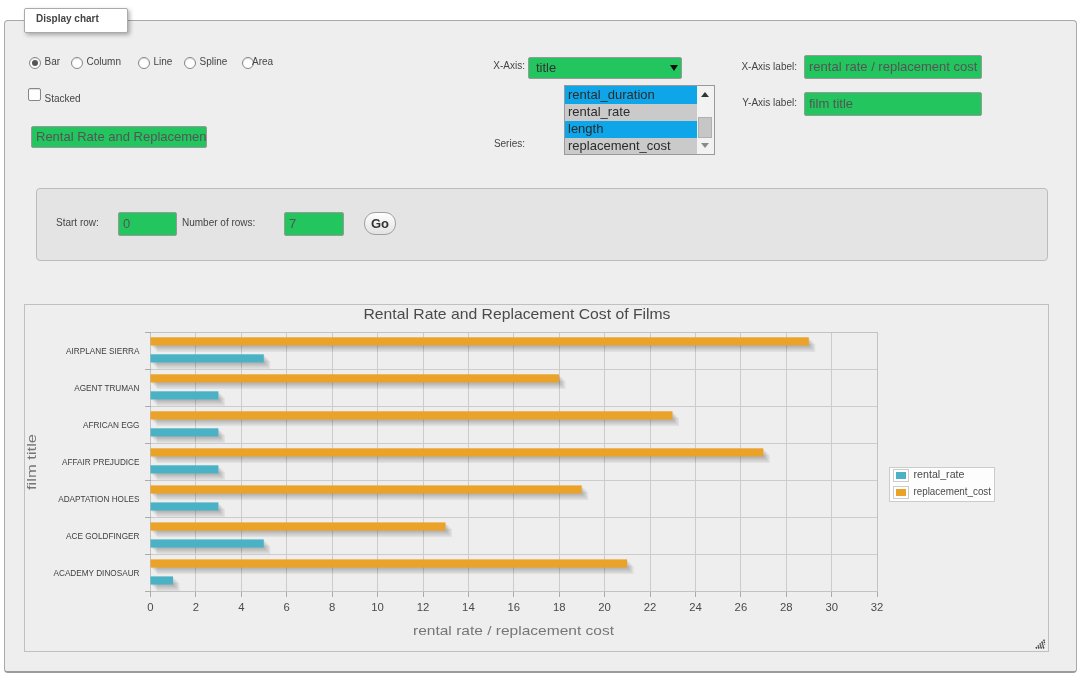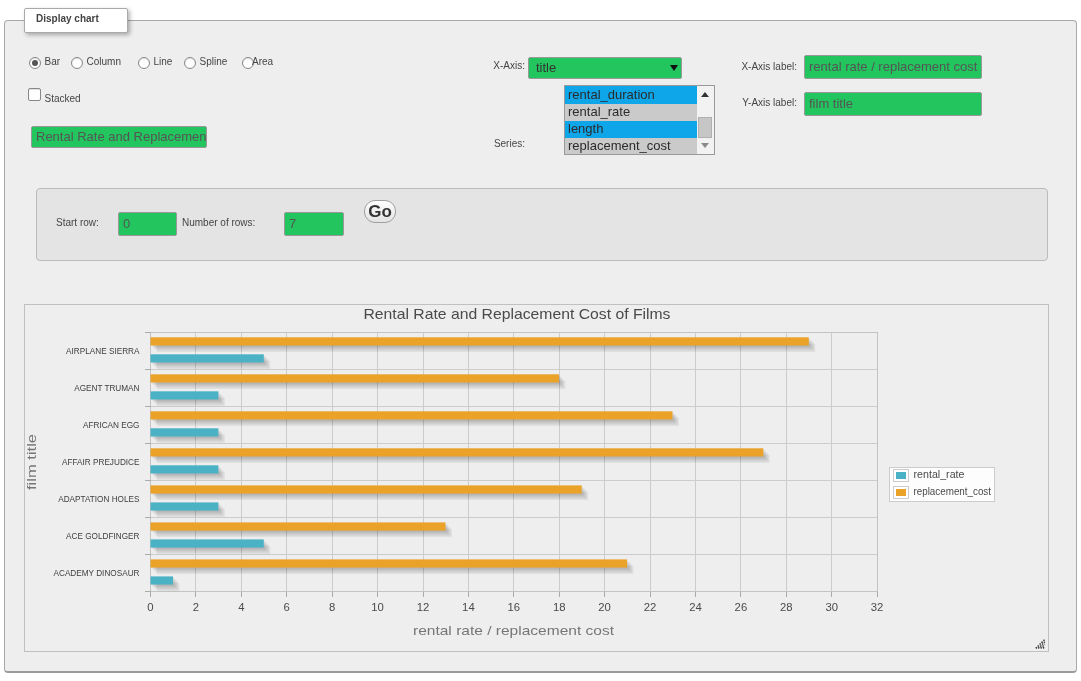--- a/index.html
+++ b/index.html
@@ -55,21 +55,21 @@
 <div class="t tr" style="left:697px;top:61px;width:100px;">X-Axis label:</div>
 <div class="inp" style="left:804px;top:55px;width:178px;height:24px;line-height:22px;">rental rate / replacement cost</div>
 <div class="t tr" style="left:697px;top:97px;width:100px;">Y-Axis label:</div>
 <div class="inp" style="left:804px;top:92px;width:178px;height:24px;line-height:22px;">film title</div>
 
 <div style="position:absolute;left:36px;top:188px;width:1012px;height:73px;box-sizing:border-box;background:#e4e4e4;border:1px solid #bbb;border-radius:4px;"></div>
 <div class="t" style="left:56px;top:217px;text-align:center;">Start row:</div>
 <div class="inp" style="left:118px;top:212px;width:59px;height:24px;line-height:22px;">0</div>
 <div class="t" style="left:182px;top:217px;">Number of rows:</div>
 <div class="inp" style="left:284px;top:212px;width:60px;height:24px;line-height:22px;">7</div>
-<div style="position:absolute;left:364px;top:200px;width:32px;height:23px;box-sizing:border-box;border:1px solid #9f9f9f;border-radius:11px;background:linear-gradient(#fefefe,#e3e3e3);text-align:center;font-size:17px;font-weight:bold;color:#333;line-height:21px;">Go</div>
+<div style="position:absolute;left:364px;top:212px;width:32px;height:23px;box-sizing:border-box;border:1px solid #9f9f9f;border-radius:11px;background:linear-gradient(#fefefe,#e3e3e3);text-align:center;font-size:13px;font-weight:bold;color:#333;line-height:21px;">Go</div>
 
 <div style="position:absolute;left:24px;top:304px;width:1025px;height:348px;box-sizing:border-box;background:#eeeeee;border:1px solid #c0c0c0;">
 <svg width="1025" height="347" viewBox="0 0 1025 347" style="position:absolute;left:0;top:0">
       <defs>
         <filter id="bs" x="-20%" y="-60%" width="140%" height="260%">
           <feDropShadow dx="4" dy="5" stdDeviation="2" flood-color="#000" flood-opacity="0.25"></feDropShadow>
         </filter>
       </defs>
       <text x="492" y="13.5" text-anchor="middle" font-size="14.5" fill="#4a4a4a" textLength="307" lengthAdjust="spacingAndGlyphs">Rental Rate and Replacement Cost of Films</text>
       <g shape-rendering="crispEdges" stroke="#cccccc" stroke-width="1">

